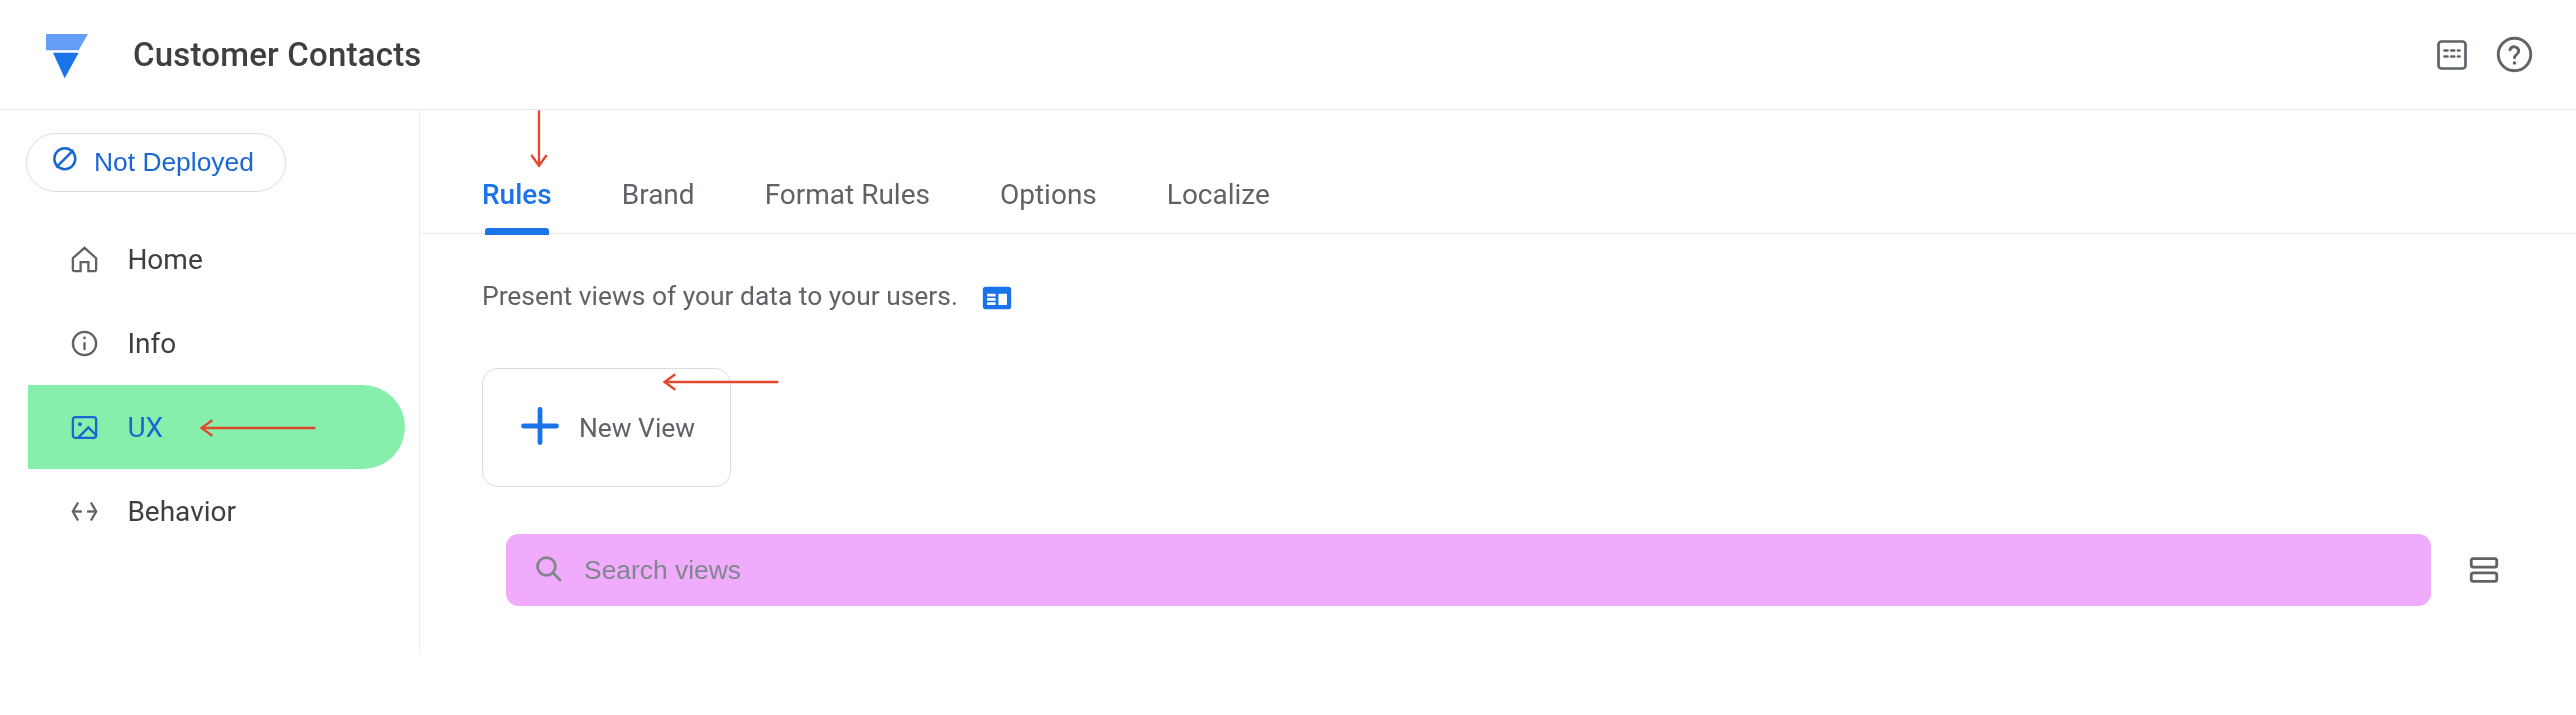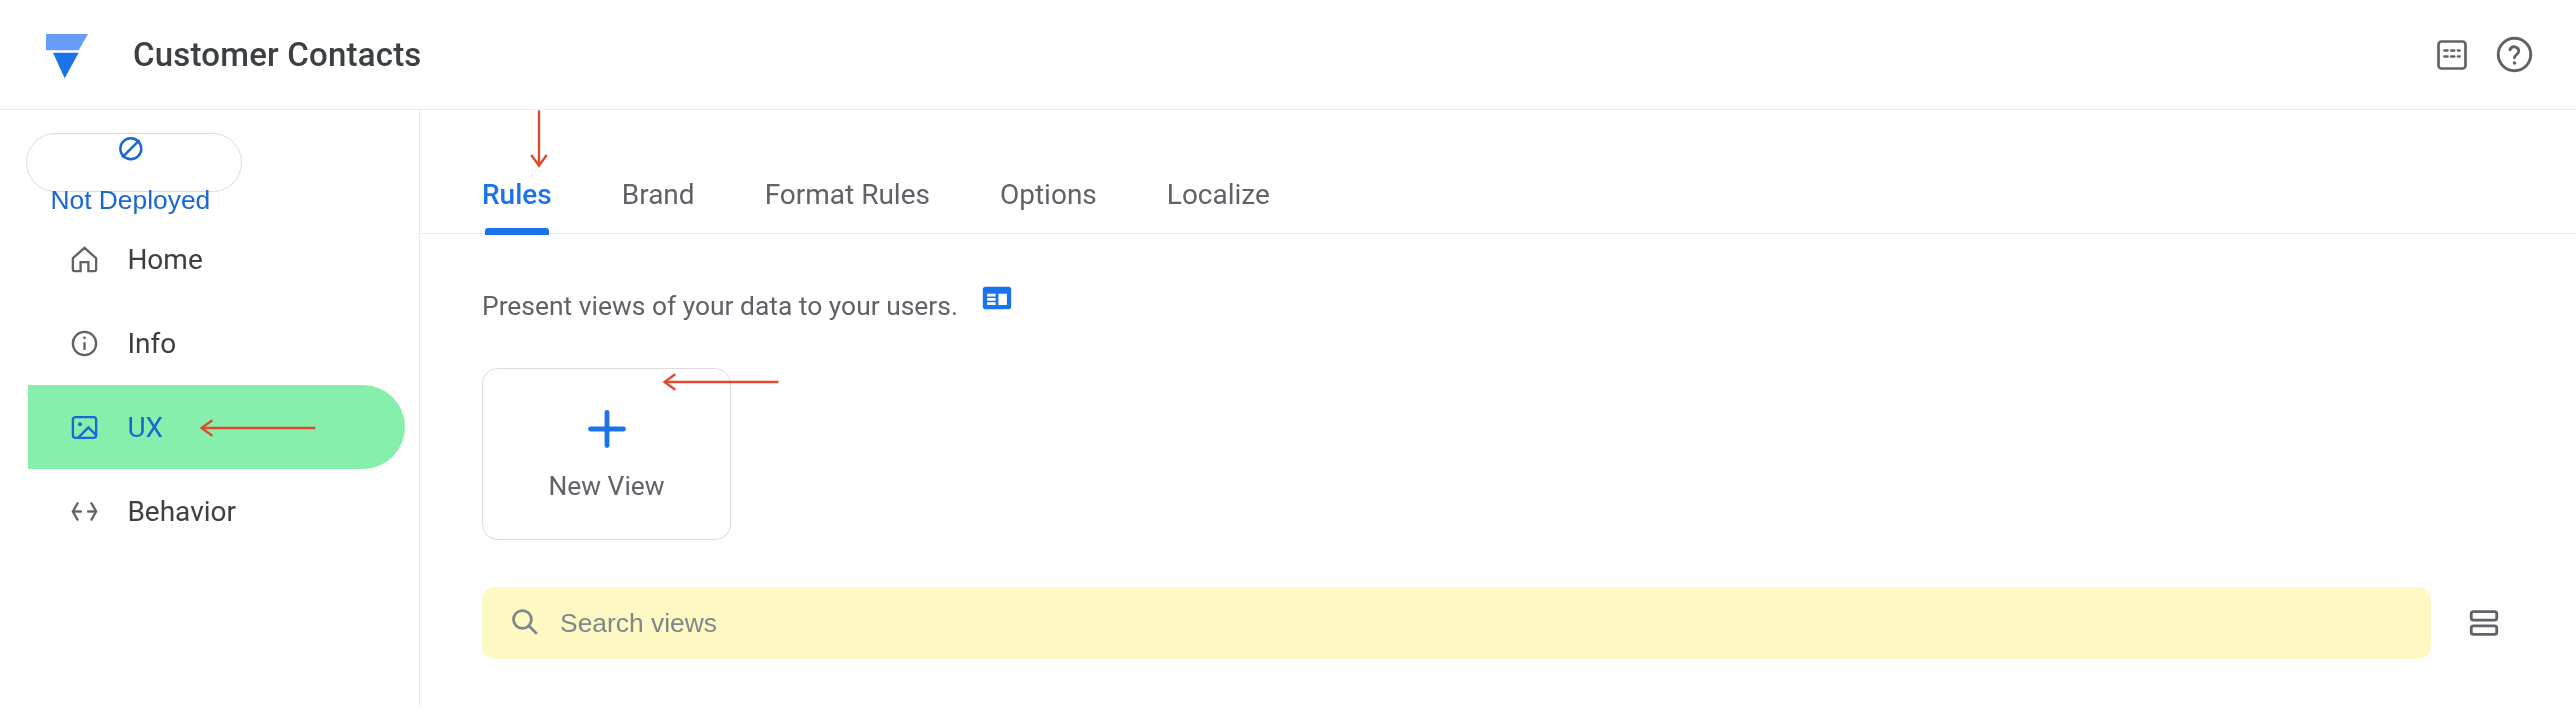--- a/index.html
+++ b/index.html
@@ -24,21 +24,21 @@
   .main { display:grid; grid-template-columns: 420px 1fr; }
 
   
   .sidebar { border-right: 1.6px solid #e8eaed; padding-top:23px; }
   .deploy-pill {
     margin: 0 0 25px 26.4px;
     height: 59px; padding: 0 31px 0 23px;
     display:inline-flex; align-items:center; gap:14px;
     color:#1967d2; font-size:26.4px; font-weight:500;
     border: 1.6px solid #dadce0; border-radius: 29.6px;
-    cursor:pointer; background:#fff;flex-direction:column;
+    cursor:pointer; background:#fff;
   }
   .nav { display:flex; flex-direction:column; }
   .nav-item {
     display:flex; align-items:center; gap:26.4px;
     height:84px; padding-left:39px; padding-right:31px;
     font-size:28px; color:#3c4043; cursor:pointer;
     border-top-right-radius:42px; border-bottom-right-radius:42px;
     margin-right: 14px;
     margin-left: 28px;
   }
@@ -57,40 +57,41 @@
     font-size:28px; color:#5f6368; padding-bottom:22px; cursor:pointer;
     position:relative;
   }
   .tab.active { color:#1a73e8; font-weight:500; }
   .tab.active::after {
     content:""; position:absolute; left:3.1px; right:3.1px; bottom:-1.6px;
     height:6.2px; background:#1a73e8; border-radius:3.1px 3.1px 0 0;
   }
 
   .tab-body { padding: 47px 70px 47px 62px; position:relative; }
-  .subtitle-row { display:flex; align-items:flex-end; gap:22px; font-size:26.4px; color:#5f6368; }
+  .subtitle-row { display:flex; align-items:flex-start; gap:22px; font-size:26.4px; color:#5f6368; }
   .subtitle-row .docs-icon { color:#1a73e8; cursor:pointer; }
 
   .new-view-card {
     margin-top:47px;
-    width:249px; height:172px;
+    width:249px; height:119px;
     border:1.6px solid #dadce0; border-radius:15.6px;
-    display:flex; flex-direction:column; align-items:center; justify-content:center;
+    display:flex; flex-direction:row; align-items:center; justify-content:center;
     gap:17px; cursor:pointer;
   }
   .new-view-card .plus { color:#1a73e8; }
   .new-view-card .label { font-size:26.4px; color:#5f6368 }
 
   .search-row {
     margin-top:47px; display:flex; align-items:center; gap:31px;
   }
   .search-box {
-    flex:1; height:72px; background:#fef9c3; border-radius:12.4px;
+    flex:1; height:72px; background:#f0abfc; border-radius:12.4px;
     display:flex; align-items:center; gap:18.7px; padding:0 26.4px;
     color:#80868b;
+    margin-left:24px;
   }
   .search-box input {
     flex:1; border:none; background:transparent; font-size:26.4px; color:#3c4043;
     outline:none;
   }
   .search-box input::placeholder { color:#80868b; }
   .layout-toggle {
     width:44px; height:44px; display:flex;align-items:center;justify-content:center;
     color:#5f6368; cursor:pointer;
   }

